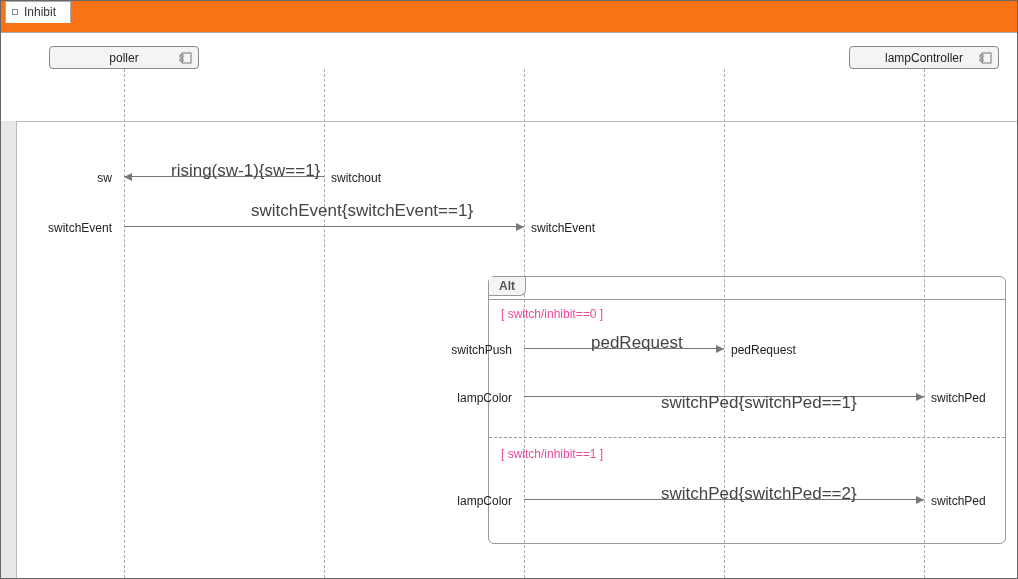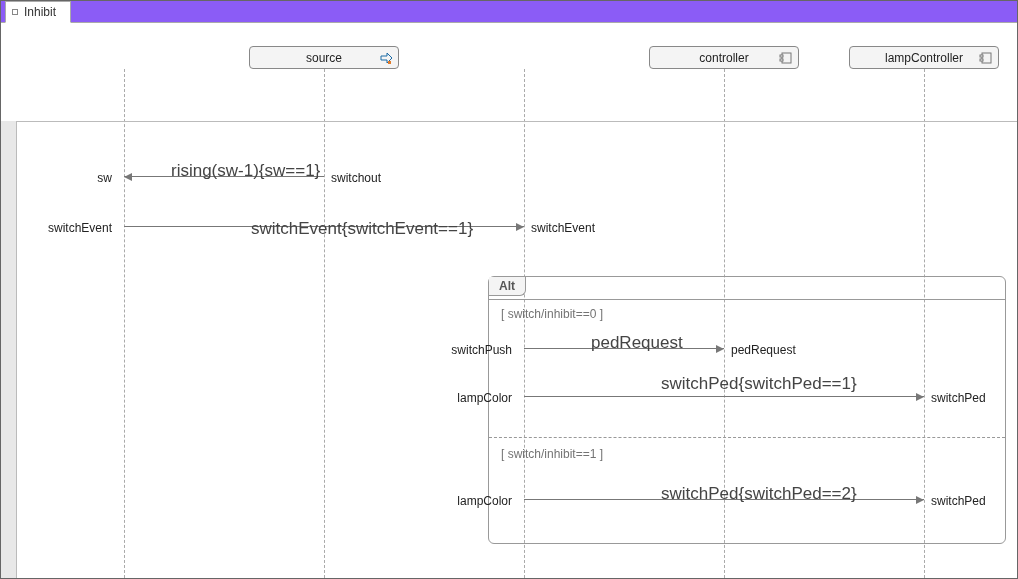--- a/index.html
+++ b/index.html
@@ -13,24 +13,24 @@
   .frame {
     width: 1018px; height: 579px;
     border: 1px solid #666;
     position: relative;
     overflow: hidden;
   }
   
   .tab {
     position: absolute;
     top: 0; left: 0;
-    height: 22px;
+    height: 32px;
     border-bottom: 1px solid #aaa;
     width: 100%;
-    background: #8b5cf6;
+    background: #f97316;
   }
   .tab-item {
     position: absolute;
     top: 0; left: 4px;
     height: 22px;
     padding: 0 14px 0 18px;
     border: 1px solid #aaa;
     border-bottom: 1px solid #fff;
     background: #fff;
     display: flex; align-items: center;
@@ -128,21 +128,21 @@
   }
   .alt-sep {
     position: absolute;
     left: 0; right: 0;
     border-top: 1px solid #999;
   }
   .alt-sep.dashed { border-top: 1px dashed #999; }
   .guard {
     position: absolute;
     font-size: 12px;
-    color: #737373;
+    color: #ec4899;
   }
   .note {
     position: absolute;
     font-size: 11px;
     font-style: italic;
     color: #333;
     line-height: 1.35;
     width: 90px;
   }
 </style>
@@ -151,31 +151,22 @@
 
 <div class="frame">
 
   <div class="tab">
     <div class="tab-item">
       <span class="tab-dot"></span>
       <span>Inhibit</span>
     </div>
   </div>
 
-  <div class="lifehead" style="left:248px">
-    <span>source</span>
-    <span class="icon">
-      <svg viewBox="0 0 14 14">
-          <polygon points="2,5 8,5 8,2 13,7 8,12 8,9 2,9" fill="none" stroke="#1b6aa5"></polygon>
-          <rect x="9" y="10" width="3" height="3" fill="#e07b2b" stroke="none"></rect>
-        </svg>
-    </span>
-  </div>
-  <div class="lifehead" style="left:648px">
-    <span>controller</span>
+  <div class="lifehead" style="left:48px">
+    <span>poller</span>
     <span class="icon">
       <svg viewBox="0 0 14 14">
           <rect x="3" y="2" width="9" height="10" fill="none" stroke="#777"></rect>
           <rect x="1" y="4" width="3" height="2" fill="#fff" stroke="#777"></rect>
           <rect x="1" y="8" width="3" height="2" fill="#fff" stroke="#777"></rect>
         </svg>
     </span>
   </div>
   <div class="lifehead" style="left:848px">
     <span>lampController</span>
@@ -200,21 +191,21 @@
   <div class="msg" style="left:123px; width:200px; top:175px">
     <span class="arrowhead-left"></span>
   </div>
   <span class="msg-label" style="left:170px; top:160px">rising(sw-1){sw==1}</span>
   <span class="endpoint-label" style="right:905px; top:170px; text-align:right">sw</span>
   <span class="endpoint-label" style="left:330px; top:170px">switchout</span>
 
   <div class="msg" style="left:123px; width:400px; top:225px">
     <span class="arrowhead-right"></span>
   </div>
-  <span class="msg-label" style="left:250px; top:218px">switchEvent{switchEvent==1}</span>
+  <span class="msg-label" style="left:250px; top:200px">switchEvent{switchEvent==1}</span>
   <span class="endpoint-label" style="right:905px; top:220px; text-align:right">switchEvent</span>
   <span class="endpoint-label" style="left:530px; top:220px">switchEvent</span>
 
   <div class="alt" style="left:487px; top:275px; width:518px; height:268px">
     <div class="alt-header">Alt</div>
     <div class="alt-sep" style="top:22px"></div>
 
     <span class="guard" style="left:12px; top:30px">[ switch/inhibit==0 ]</span>
 
     <div class="alt-sep dashed" style="top:160px"></div>
@@ -225,21 +216,21 @@
   <div class="msg" style="left:523px; width:200px; top:347px">
     <span class="arrowhead-right"></span>
   </div>
   <span class="msg-label" style="left:590px; top:332px">pedRequest</span>
   <span class="endpoint-label" style="right:505px; top:342px; text-align:right">switchPush</span>
   <span class="endpoint-label" style="left:730px; top:342px">pedRequest</span>
 
   <div class="msg" style="left:523px; width:400px; top:395px">
     <span class="arrowhead-right"></span>
   </div>
-  <span class="msg-label" style="left:660px; top:373px">switchPed{switchPed==1}</span>
+  <span class="msg-label" style="left:660px; top:392px">switchPed{switchPed==1}</span>
   <span class="endpoint-label" style="right:505px; top:390px; text-align:right">lampColor</span>
   <span class="endpoint-label" style="left:930px; top:390px">switchPed</span>
 
   <div class="msg" style="left:523px; width:400px; top:498px">
     <span class="arrowhead-right"></span>
   </div>
   <span class="msg-label" style="left:660px; top:483px">switchPed{switchPed==2}</span>
   <span class="endpoint-label" style="right:505px; top:493px; text-align:right">lampColor</span>
   <span class="endpoint-label" style="left:930px; top:493px">switchPed</span>
 

